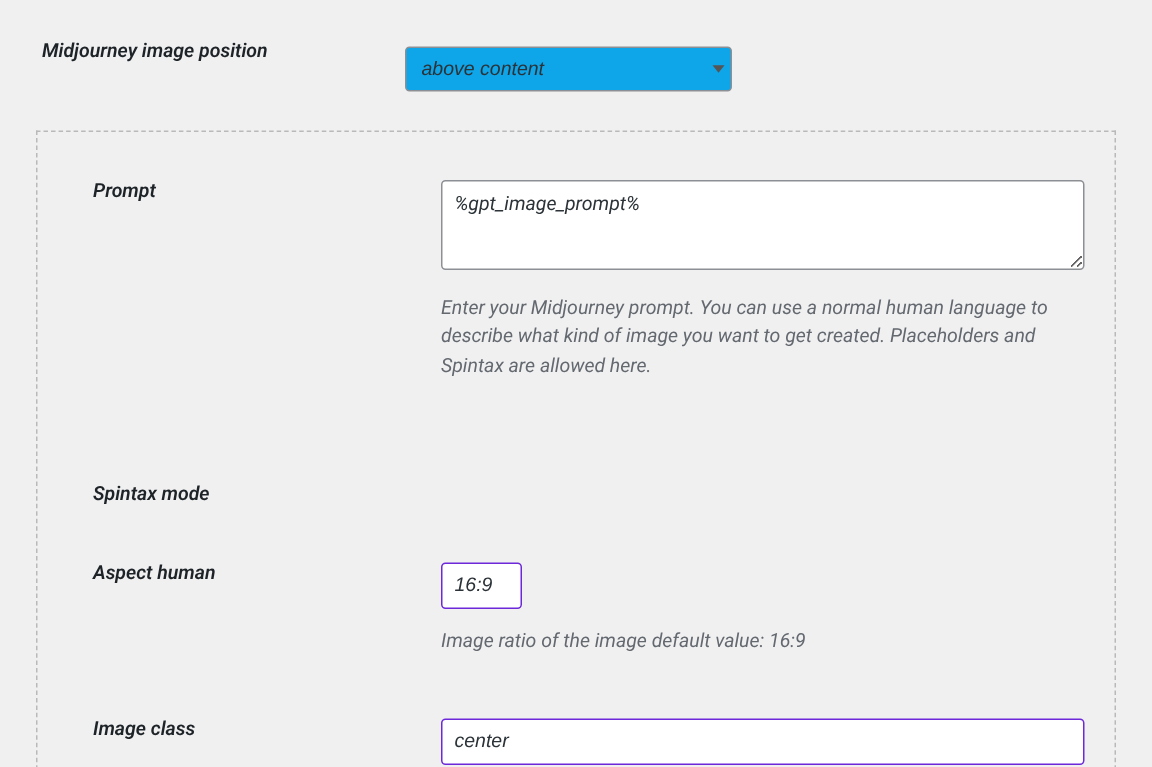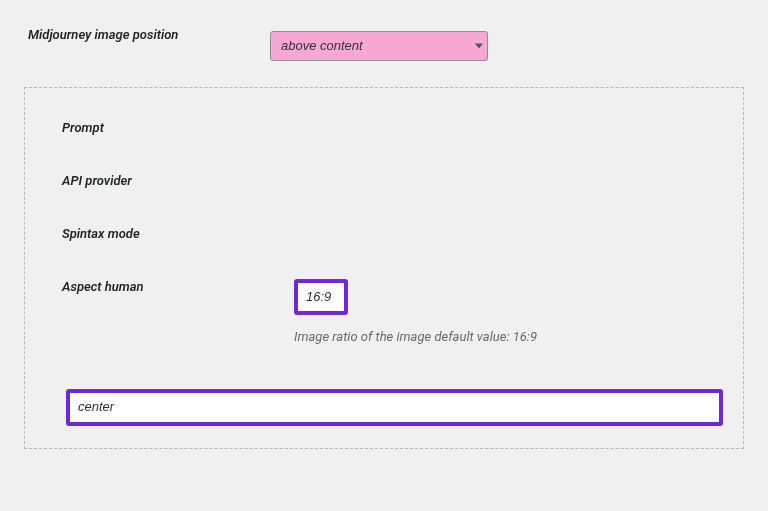--- a/index.html
+++ b/index.html
@@ -34,21 +34,21 @@
     .field-control {
       flex: 1;
     }
     .select-wrapper {
       position: relative;
       display: inline-block;
     }
     select {
       appearance: none;
       -webkit-appearance: none;
-      background: #f9a8d4;
+      background: #0ea5e9;
       border: 1px solid #8c8f94;
       border-radius: 3px;
       padding: 4px 28px 4px 10px;
       font-size: 13px;
       color: #2c3338;
       cursor: pointer;
       line-height: 1.5;
     }
     .select-wrapper::after {
       content: "";
@@ -85,21 +85,21 @@
       border: 1px solid #8c8f94;
       border-radius: 3px;
       padding: 6px 8px;
       font-size: 13px;
       font-family: inherit;
       color: #2c3338;
       resize: both;
       line-height: 1.5;
     }
     input[type="text"] {
-      border: 4px solid #6d28d9;
+      border: 1px solid #6d28d9;
       border-radius: 3px;
       padding: 4px 8px;
       font-size: 13px;
       color: #2c3338;
       line-height: 1.6;
     }
     .input-small {
       width: 54px;
     }
     .input-full {
@@ -126,37 +126,41 @@
         <option>above content</option>
       </select>
     </div>
   </div>
 </div>
 
 <div class="dashed-panel">
 
   <div class="field-row">
     <div class="field-label">Prompt</div>
+    <div class="field-control">
+      <textarea style="">%gpt_image_prompt%</textarea>
+      <div class="description">Enter your Midjourney prompt. You can use a normal human language to describe what kind of image you want to get created. Placeholders and Spintax are allowed here.</div>
+    </div>
   </div>
 
   <div class="field-row">
-    <div class="field-label">API provider</div>
   </div>
 
   <div class="field-row">
     <div class="field-label">Spintax mode</div>
   </div>
 
   <div class="field-row">
     <div class="field-label">Aspect human</div>
     <div class="field-control">
       <input type="text" class="input-small" value="16:9" style="">
       <div class="description">Image ratio of the image default value: 16:9</div>
     </div>
   </div>
 
   <div class="field-row">
+    <div class="field-label">Image class</div>
     <div class="field-control">
       <input type="text" class="input-full" value="center" style="">
     </div>
   </div>
 
 </div>
 
 </body></html>

